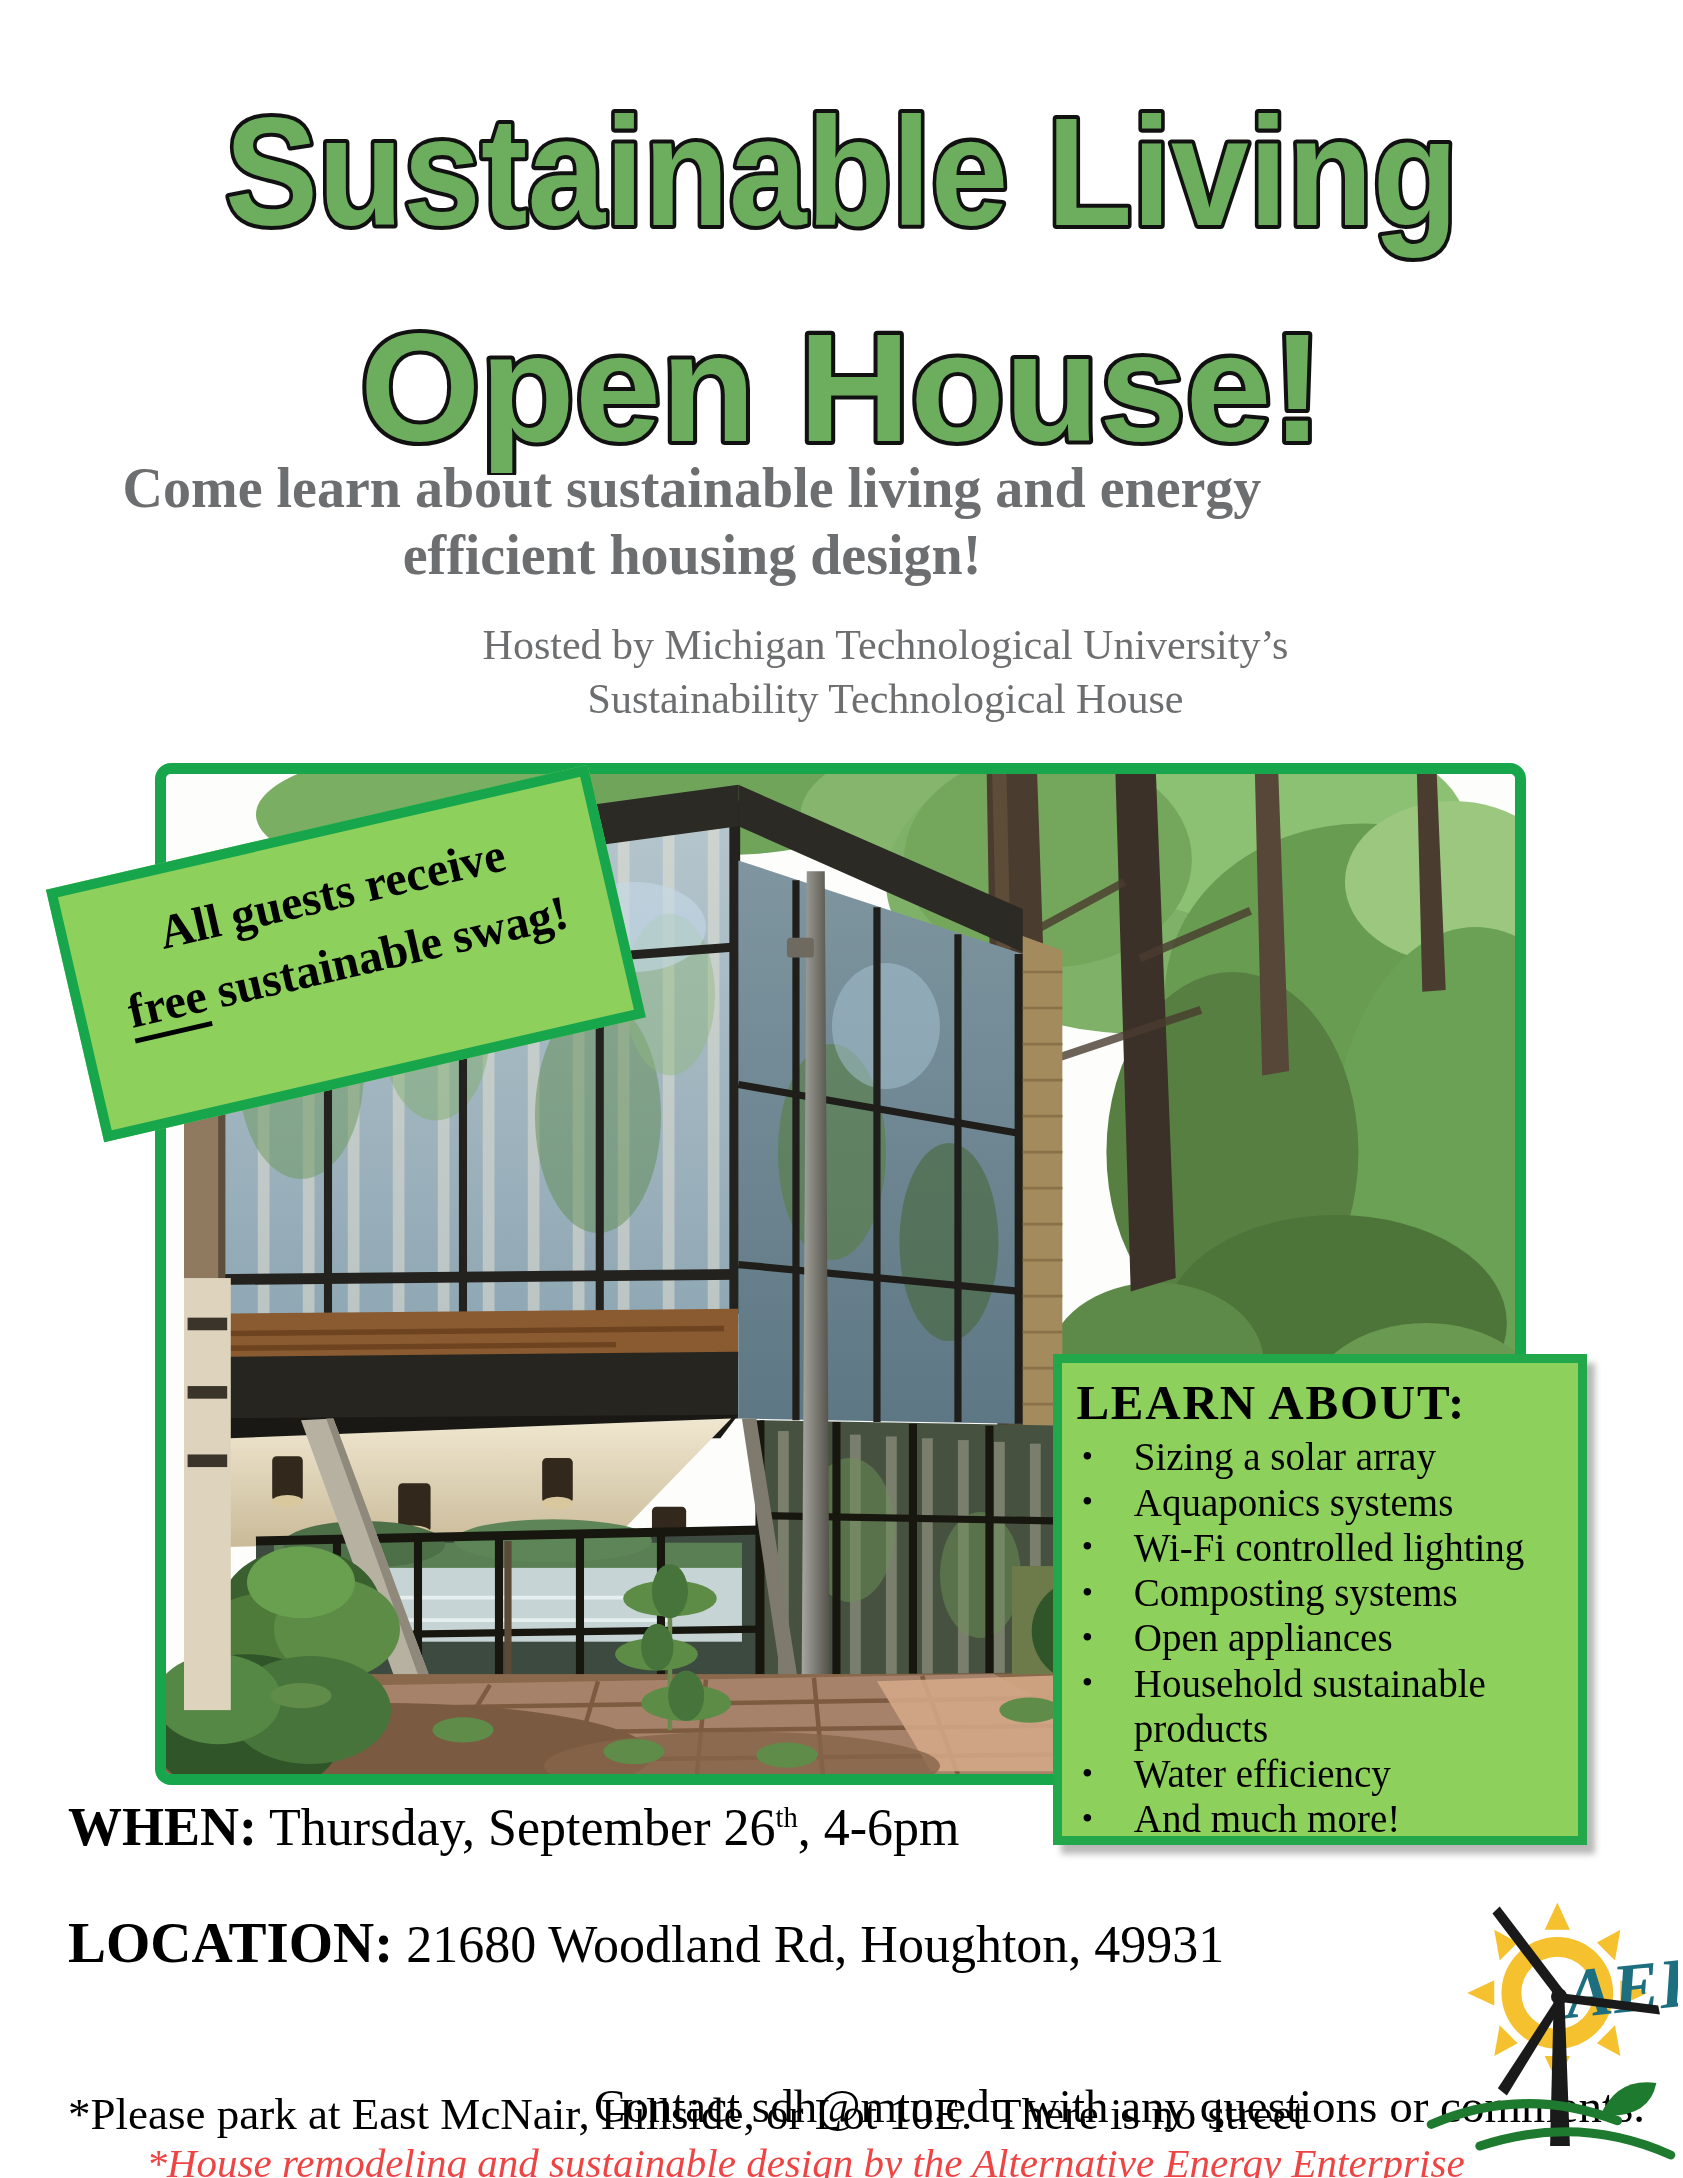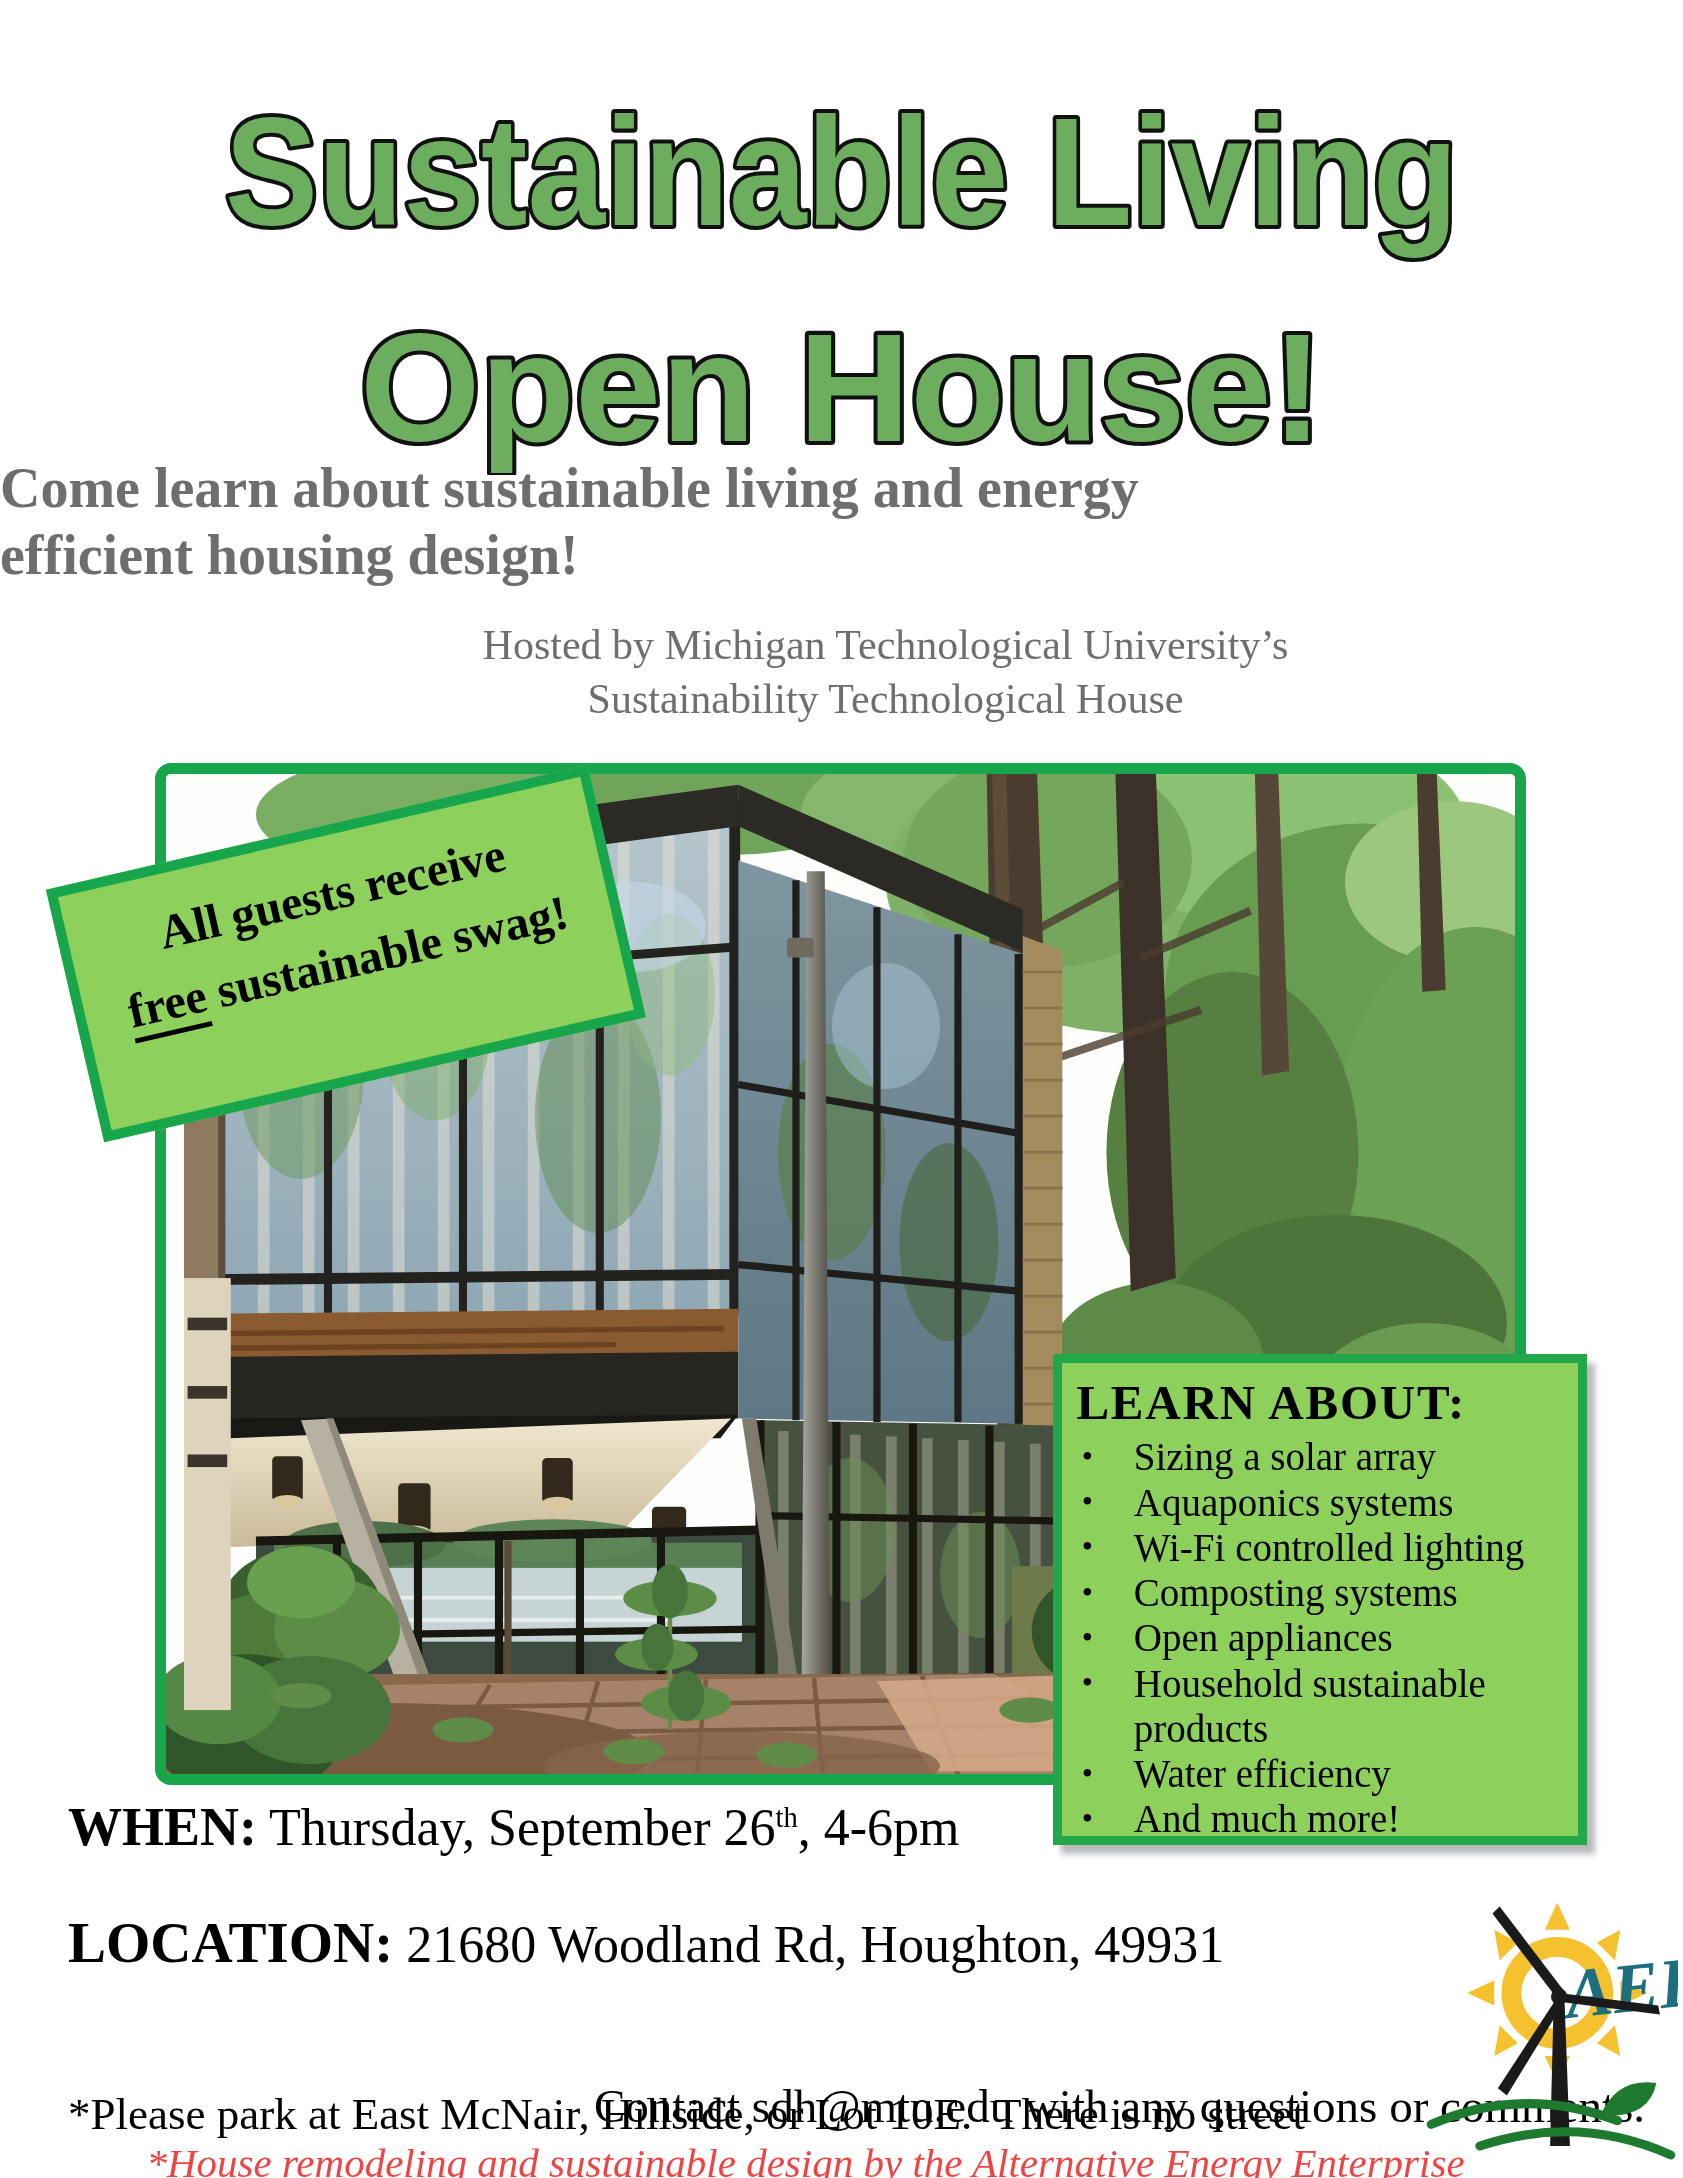--- a/index.html
+++ b/index.html
@@ -4,21 +4,21 @@
 <style>
   html,body{margin:0;padding:0;background:#ffffff;}
   #page{position:relative;width:1683px;height:2178px;background:#ffffff;overflow:hidden;
         font-family:"Liberation Serif", serif;color:#111;}
   .abs{position:absolute;}
 
   
   #title-svg{position:absolute;left:0;top:25px;}
 
   
-  #subtitle{left:0;top:455px;width:1384px;text-align:left;color:#6d6e70;
+  #subtitle{left:0;top:455px;width:1384px;text-align:center;color:#6d6e70;
             font-size:56px;line-height:1.2;font-weight:bold;}
   #hosted{left:0;top:619px;width:1683px;text-align:center;color:#6d6e70;
           font-size:42px;line-height:1.28;padding-left:44px;}
 
   
   #photo-frame{left:155px;top:763px;width:1349px;height:1000px;border:11.7px solid #17a64c;
                border-radius:16px;overflow:hidden;background:#fdfdfb;z-index:1;}
   #photo-frame svg{display:block;width:100%;height:100%;}
 
   

